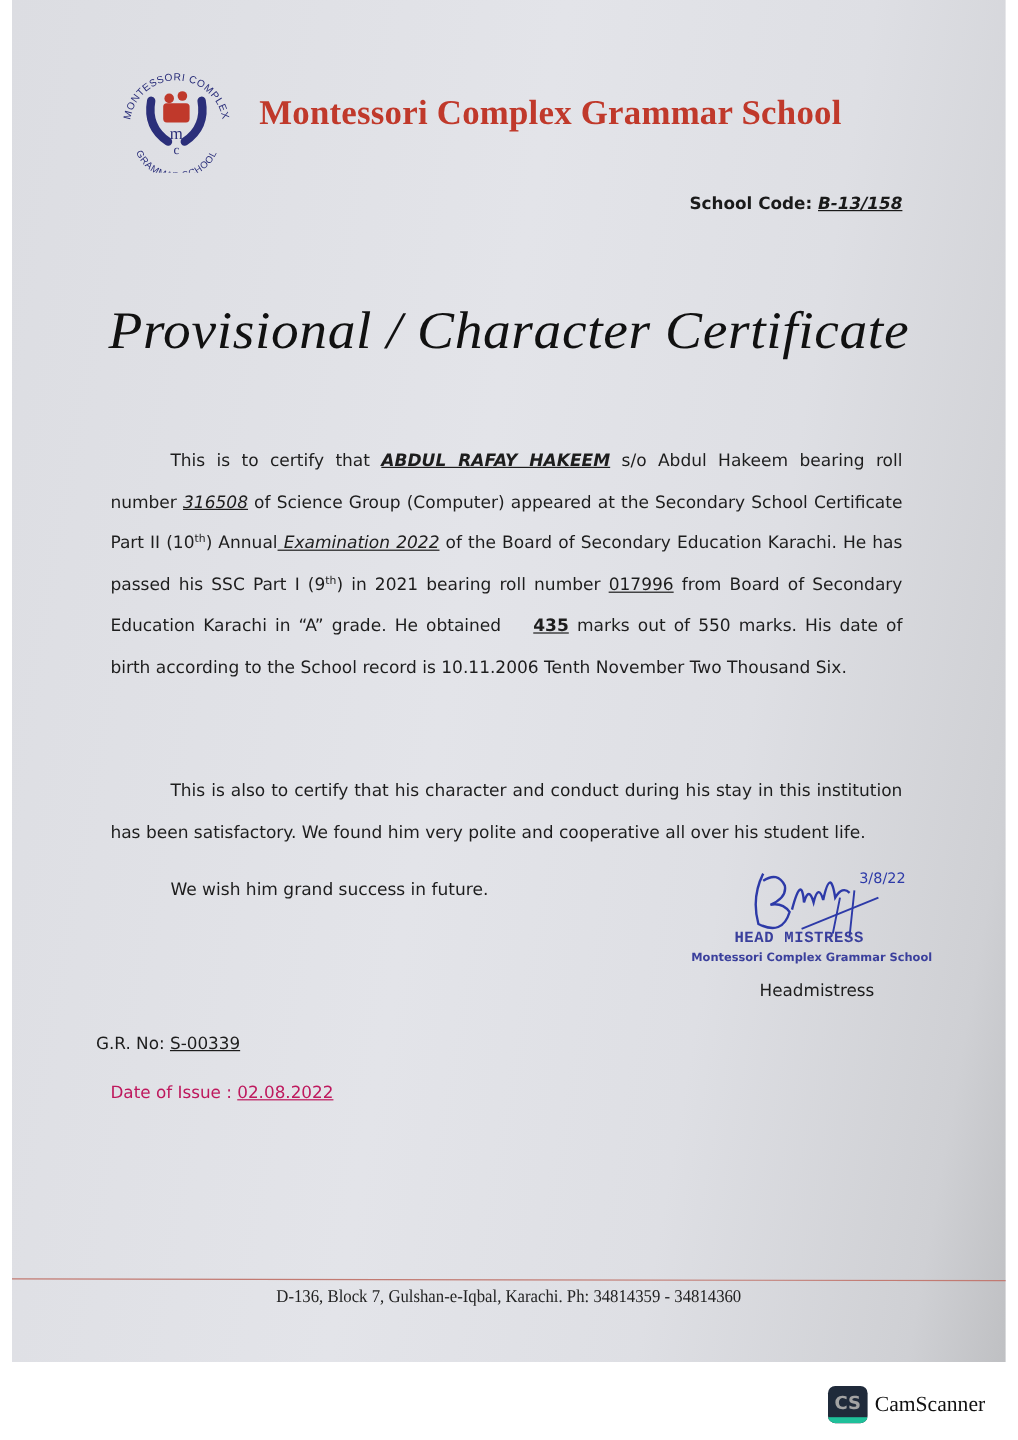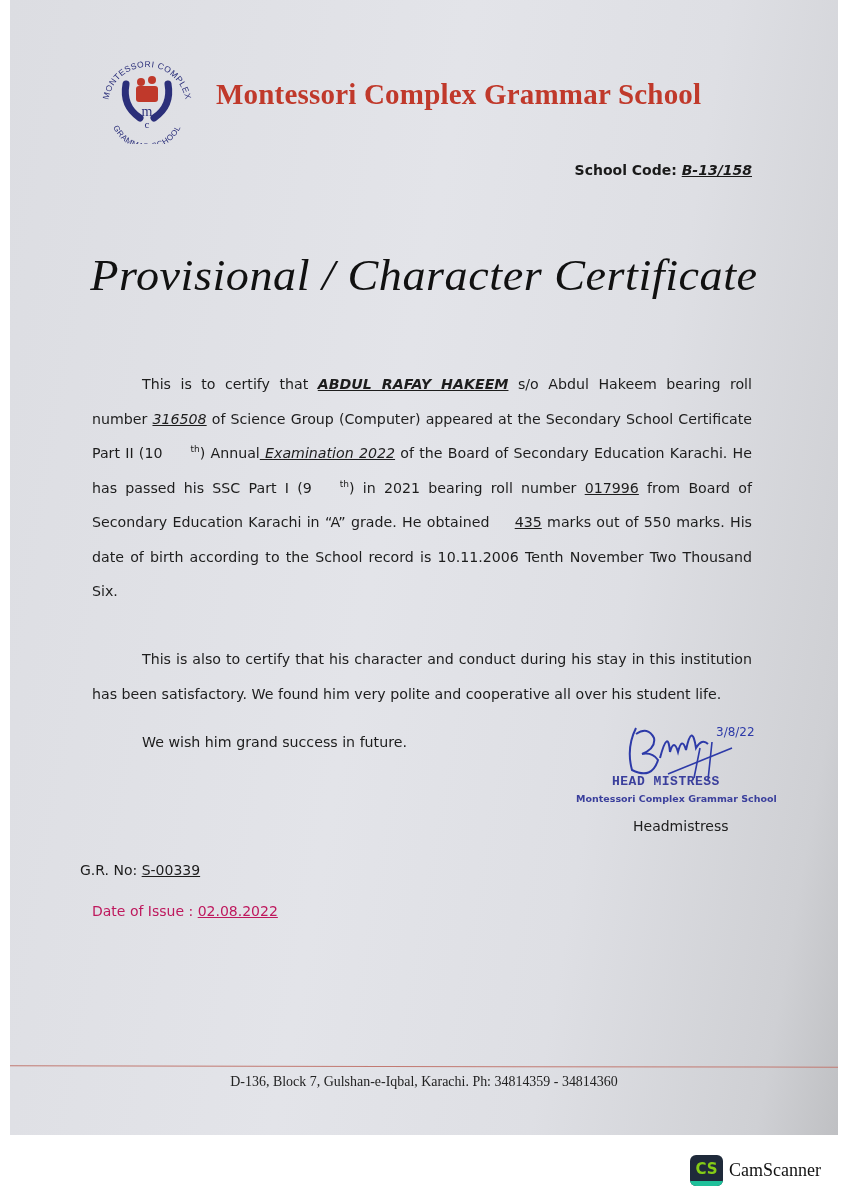--- a/index.html
+++ b/index.html
@@ -12,32 +12,32 @@
   .school-code .val { font-style:italic; text-decoration:underline; }
   .title { position:absolute; left:0; width:848px; top:250px; text-align:center; font-family:"Liberation Serif", serif; font-style:italic; font-size:44px; color:#111; letter-spacing:0.5px; transform:scaleX(1.05); }
   .body-text { position:absolute; left:92px; width:660px; font-family:"DejaVu Sans", sans-serif; font-size:14.2px; color:#1d1d1d; line-height:34.5px; text-align:justify; }
   .p1 { top:367px; }
   .p2 { top:642px; }
   .p3 { top:725px; }
   .indent { display:inline-block; width:50px; }
   .bi-u { font-weight:bold; font-style:italic; text-decoration:underline; }
   .i-u { font-style:italic; text-decoration:underline; }
   .u { text-decoration:underline; }
-  .b-u { font-weight:normal; text-decoration:underline;margin-left:20px; }
-  sup { font-size:9px; line-height:0;margin-left:28px; }
+  .b-u { font-weight:bold; text-decoration:underline;margin-left:20px; }
+  sup { font-size:9px; line-height:0; }
   .sig { position:absolute; left:612px; top:708px; width:160px; height:75px; }
   .stamp1 { position:absolute; left:612px; top:774px; font-family:Liberation Mono, monospace; font-size:13px; font-weight:bold; color:#3a3f9c; letter-spacing:0.5px; }
   .stamp2 { position:absolute; left:576px; top:793px; font-family:"DejaVu Sans", sans-serif; font-size:9.5px; font-weight:bold; color:#3a3f9c; }
   .headmistress { position:absolute; left:633px; top:818px; font-family:"DejaVu Sans", sans-serif; font-size:14px; color:#1d1d1d; }
   .gr { position:absolute; left:80px; top:862px; font-family:"DejaVu Sans", sans-serif; font-size:14px; color:#1d1d1d; }
   .doi { position:absolute; left:92px; top:903px; font-family:"DejaVu Sans", sans-serif; font-size:14px; color:#be185d;text-align:center; }
   .rule { position:absolute; left:10px; width:828px; top:1066px; height:1px; background:#c27a72; transform:rotate(0.1deg); }
   .footer { position:absolute; left:0; width:848px; top:1073px; text-align:center; font-family:"Liberation Serif", serif; font-size:15px; color:#222; transform:scaleX(0.93); }
   .cs { position:absolute; left:690px; top:1155px; display:flex; align-items:center; gap:6px; }
-  .cs-badge { width:33px; height:31px; border-radius:6px; background:#1f2a3a; position:relative; overflow:hidden; color:#84cc16; font-family:"DejaVu Sans", sans-serif; font-weight:bold; font-size:15px; display:flex; align-items:center; justify-content:center; padding-bottom:4px; box-sizing:border-box; }
+  .cs-badge { width:33px; height:31px; border-radius:6px; background:#1f2a3a; position:relative; overflow:hidden; color:#a3a3a3; font-family:"DejaVu Sans", sans-serif; font-weight:bold; font-size:15px; display:flex; align-items:center; justify-content:center; padding-bottom:4px; box-sizing:border-box; }
   .cs-badge::after { content:""; position:absolute; left:0; right:0; bottom:0; height:5px; background:#1fc09a; }
   .cs-label { font-family:"Liberation Serif", serif; font-size:18px; color:#111; }
 </style>
 </head>
 <body>
 
 <div class="page"></div>
 
 <svg class="logo" viewBox="0 0 102 88">
   <defs>

